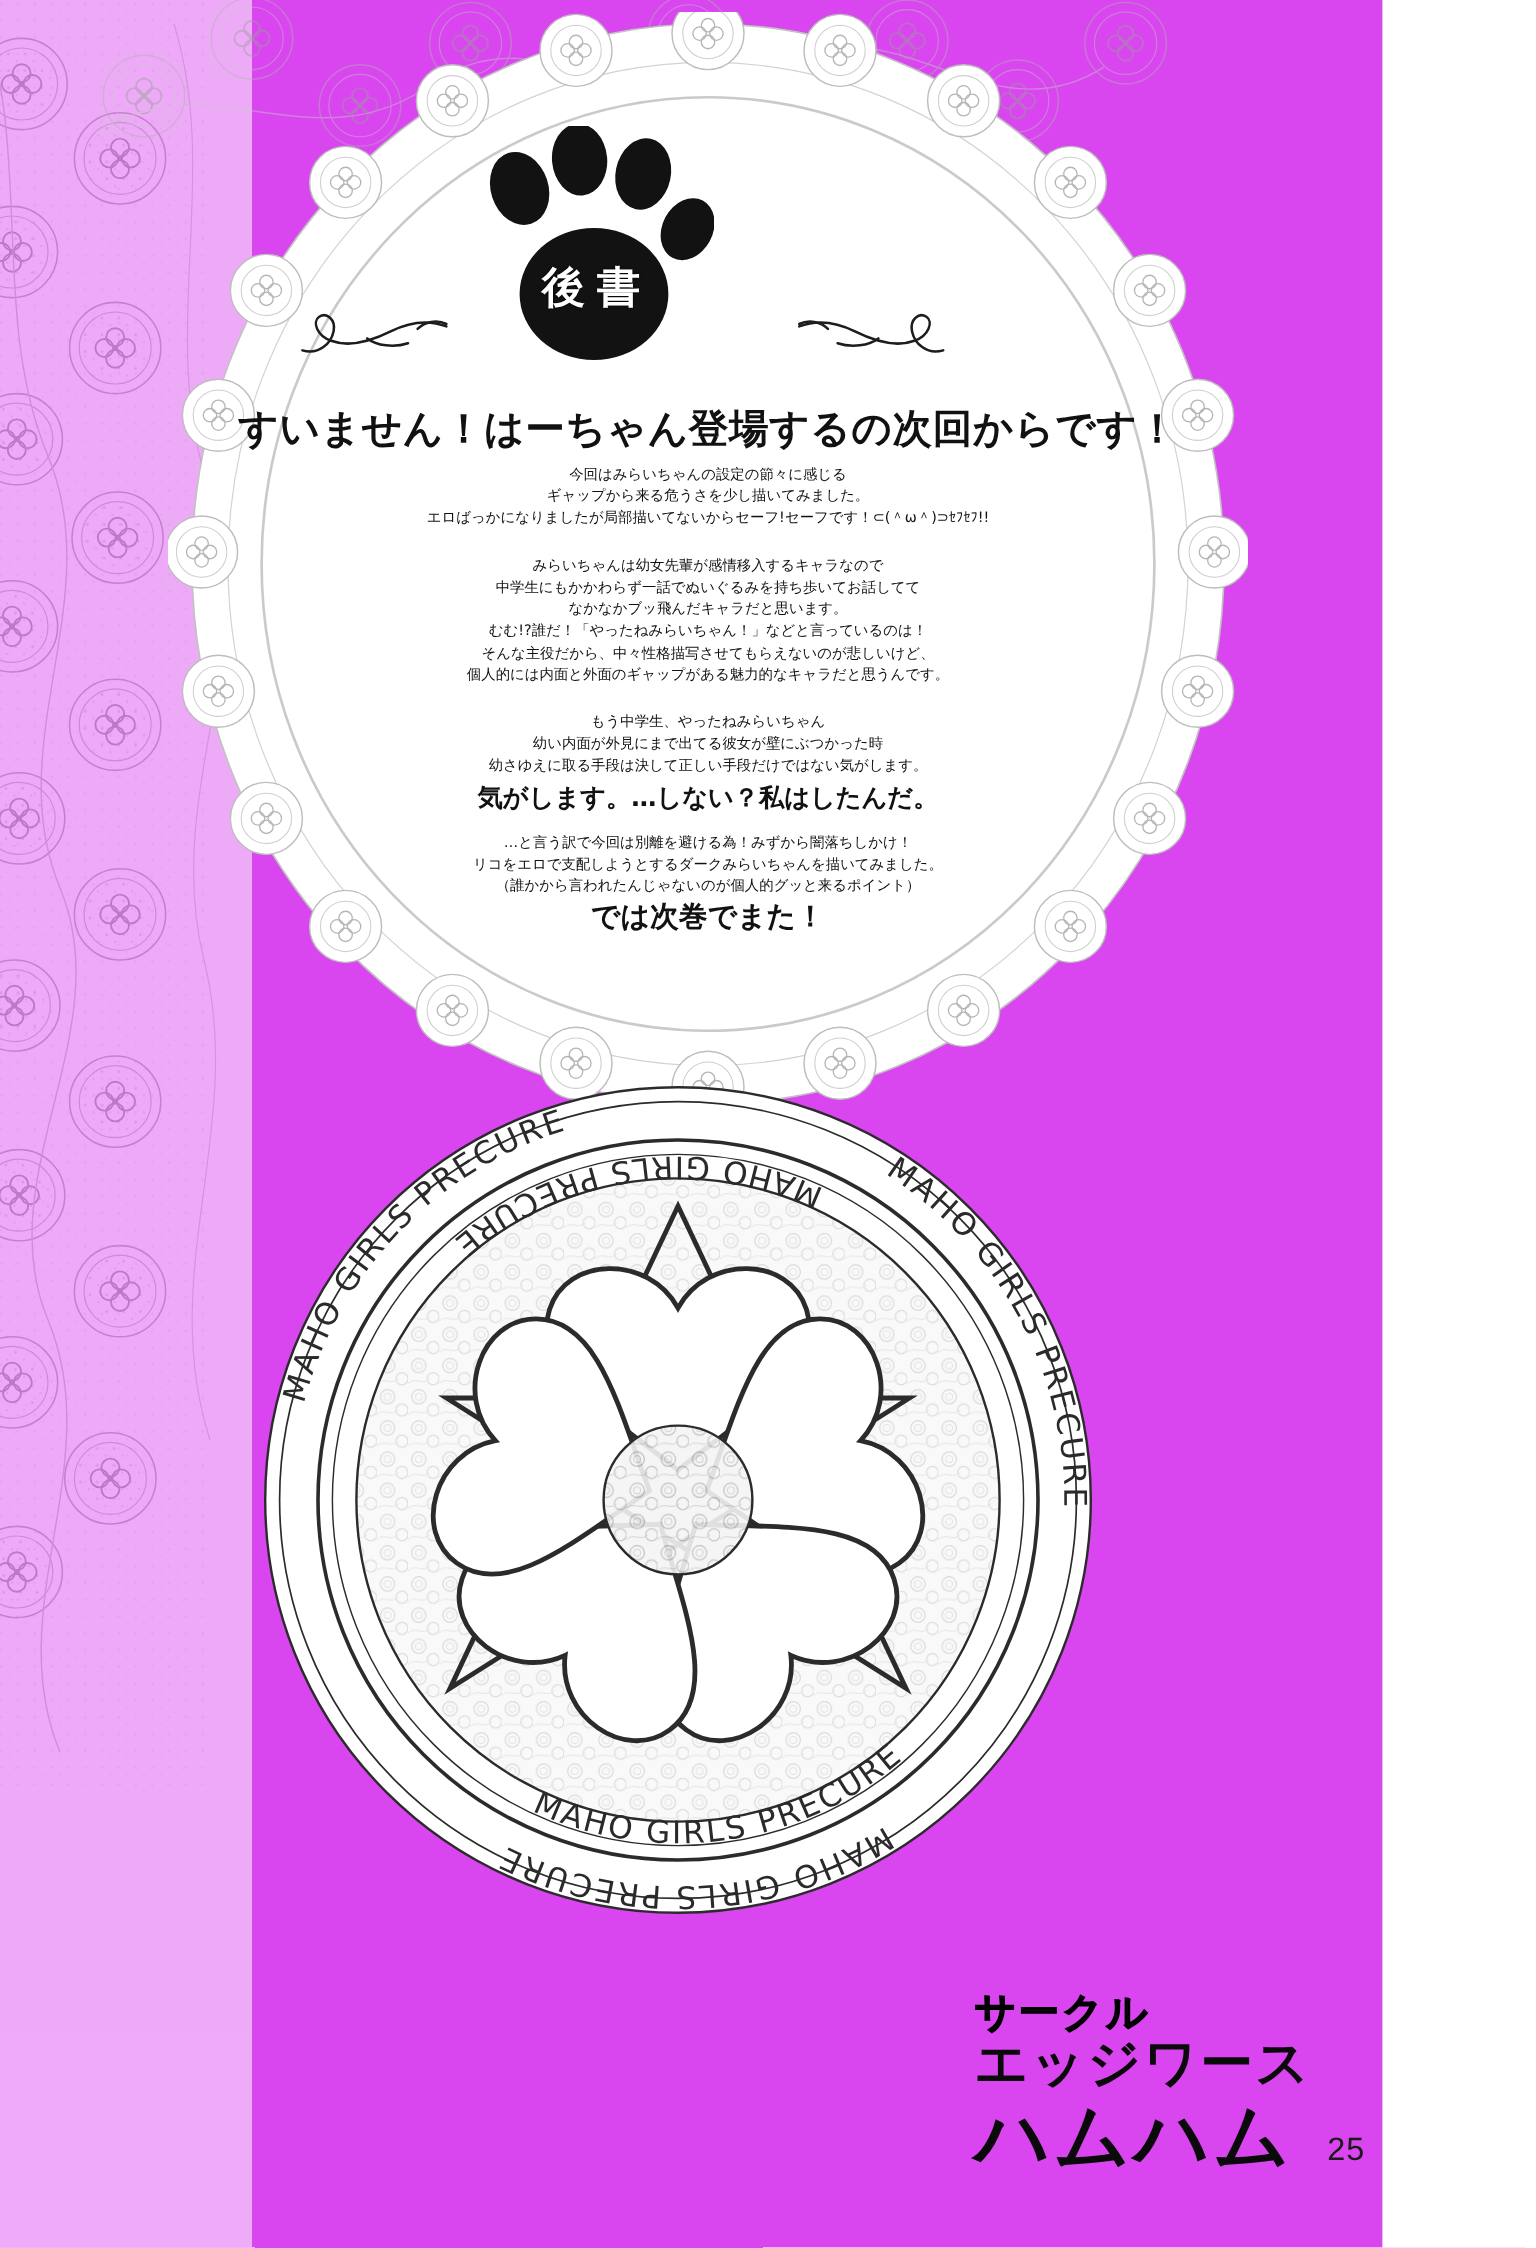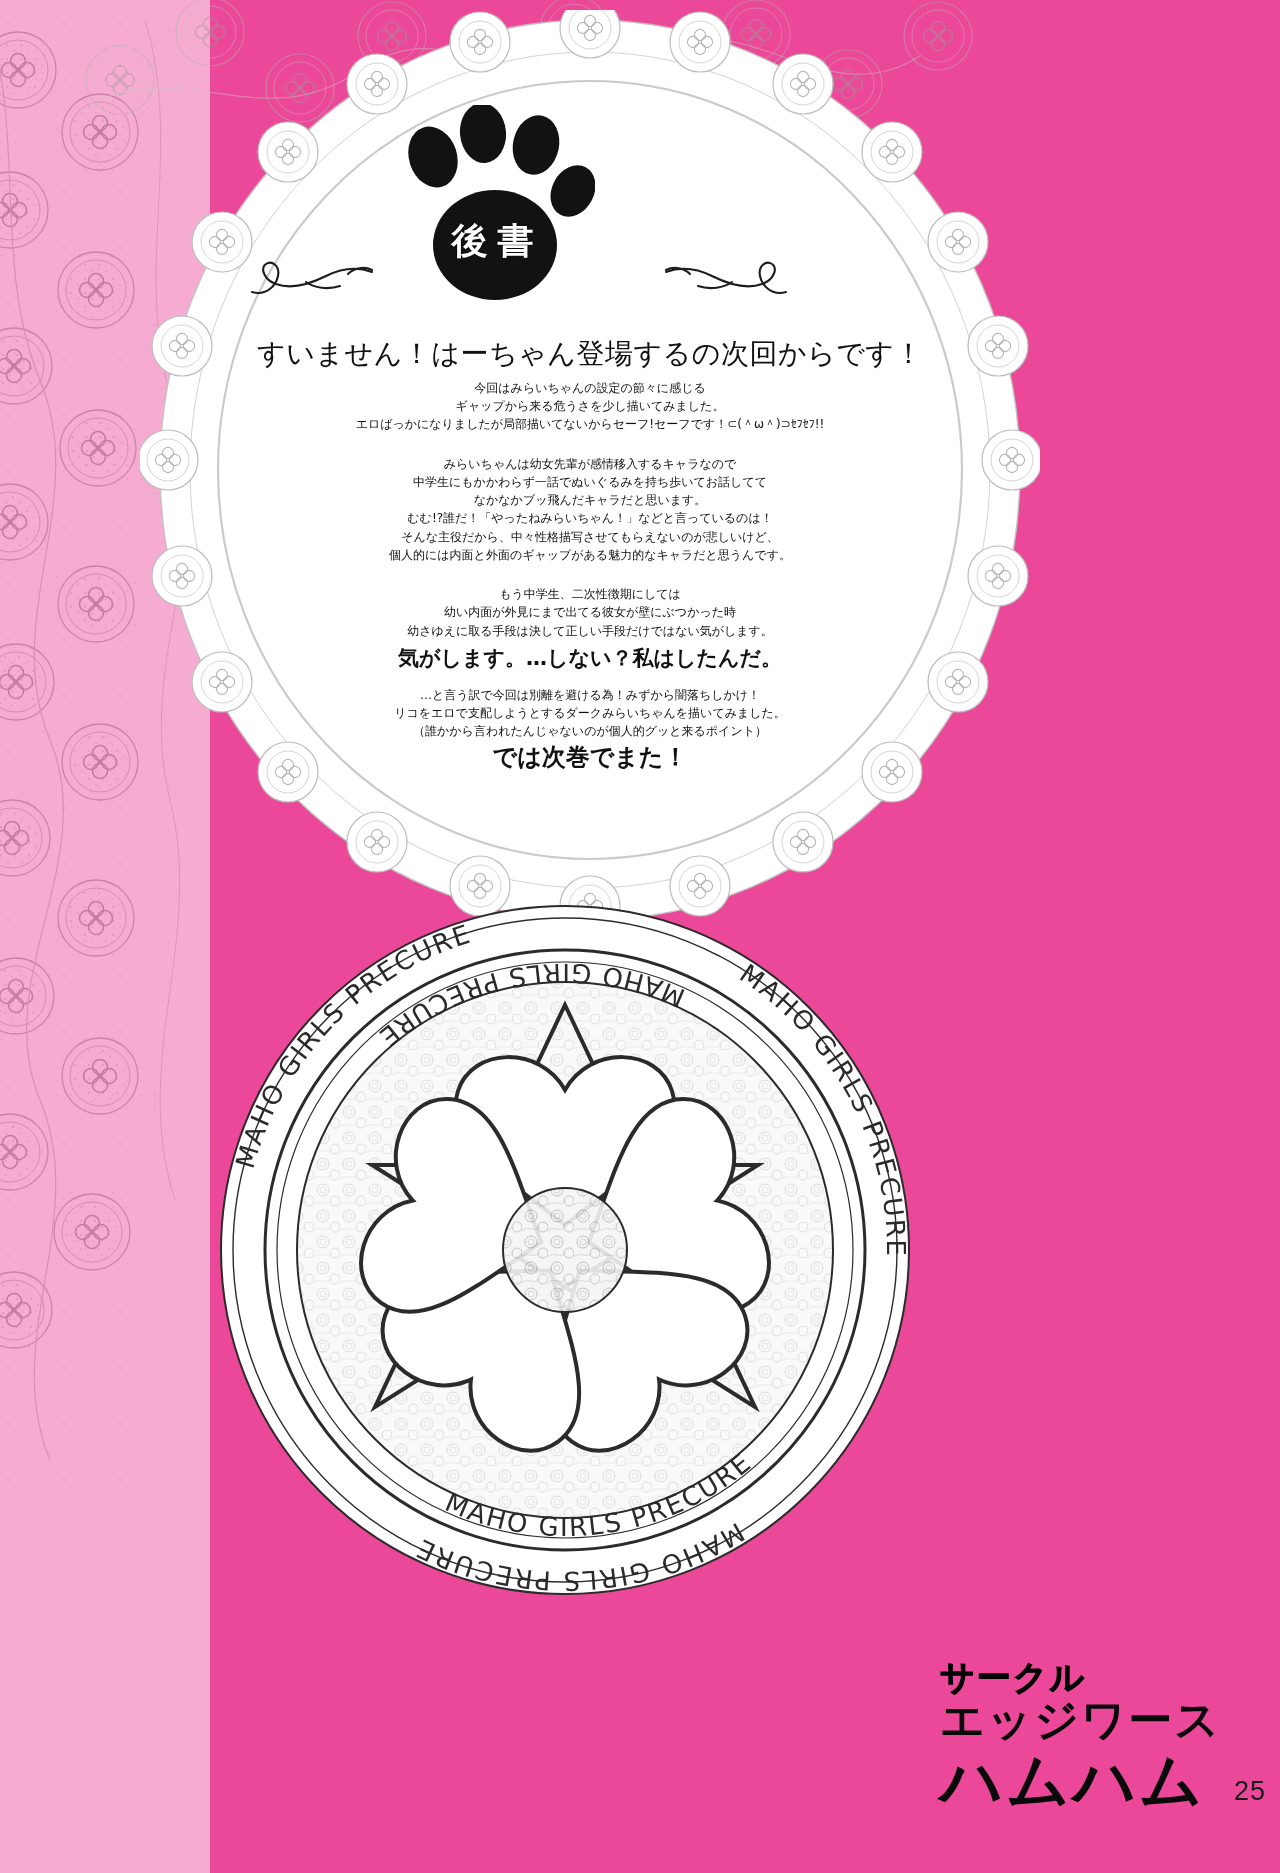--- a/index.html
+++ b/index.html
@@ -5,24 +5,24 @@
   html, body {
     margin: 0;
     padding: 0;
     background: #ffffff;
   }
   body {
     font-family: "Liberation Sans", sans-serif;
   }
   #page {
     position: relative;
-    width: 1280px;
+    width: 1152px;
     height: 1873px;
     overflow: hidden;
-    background: #ec4899;
+    background: #d946ef;
   }
 
   
   .lace {
     position: absolute;
     pointer-events: none;
     opacity: 0.55;
   }
   .lace-left {
     left: -30px;
@@ -90,22 +90,22 @@
   .afterword {
     position: absolute;
     left: 150px;
     top: 335px;
     width: 880px;
     text-align: center;
     color: #111;
     font-family: "DejaVu Sans", sans-serif;
   }
   .aw-head {
-    font-size: 28px;
-    font-weight: normal;
+    font-size: 33px;
+    font-weight: bold;
     letter-spacing: 0.5px;
     margin-bottom: 6px;
   }
   .aw-line {
     font-size: 12px;
     line-height: 1.52;
     white-space: nowrap;
   }
   .aw-gap {
     height: 21px;
@@ -342,21 +342,21 @@
 
     <div class="aw-line">みらいちゃんは幼女先輩が感情移入するキャラなので</div>
     <div class="aw-line">中学生にもかかわらず一話でぬいぐるみを持ち歩いてお話してて</div>
     <div class="aw-line">なかなかブッ飛んだキャラだと思います。</div>
     <div class="aw-line">むむ!?誰だ！「やったねみらいちゃん！」などと言っているのは！</div>
     <div class="aw-line">そんな主役だから、中々性格描写させてもらえないのが悲しいけど、</div>
     <div class="aw-line">個人的には内面と外面のギャップがある魅力的なキャラだと思うんです。</div>
 
     <div class="aw-gap"></div>
 
-    <div class="aw-line">もう中学生、二次性徴期にしては</div>
+    <div class="aw-line">もう中学生、やったねみらいちゃん</div>
     <div class="aw-line">幼い内面が外見にまで出てる彼女が壁にぶつかった時</div>
     <div class="aw-line">幼さゆえに取る手段は決して正しい手段だけではない気がします。</div>
 
     <div class="aw-emph">気がします。…しない？私はしたんだ。</div>
 
     <div class="aw-line">…と言う訳で今回は別離を避ける為！みずから闇落ちしかけ！</div>
     <div class="aw-line">リコをエロで支配しようとするダークみらいちゃんを描いてみました。</div>
     <div class="aw-line">（誰かから言われたんじゃないのが個人的グッと来るポイント）</div>
 
     <div class="aw-final">では次巻でまた！</div>

